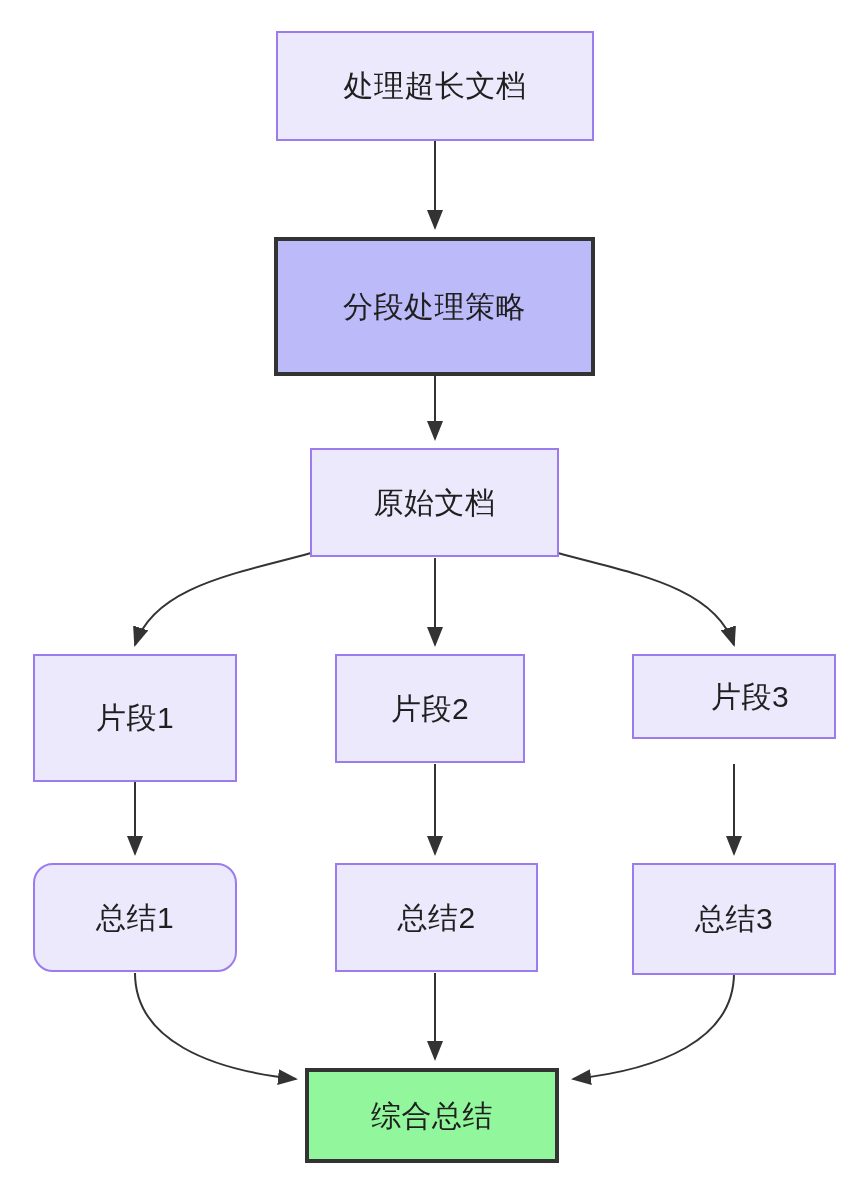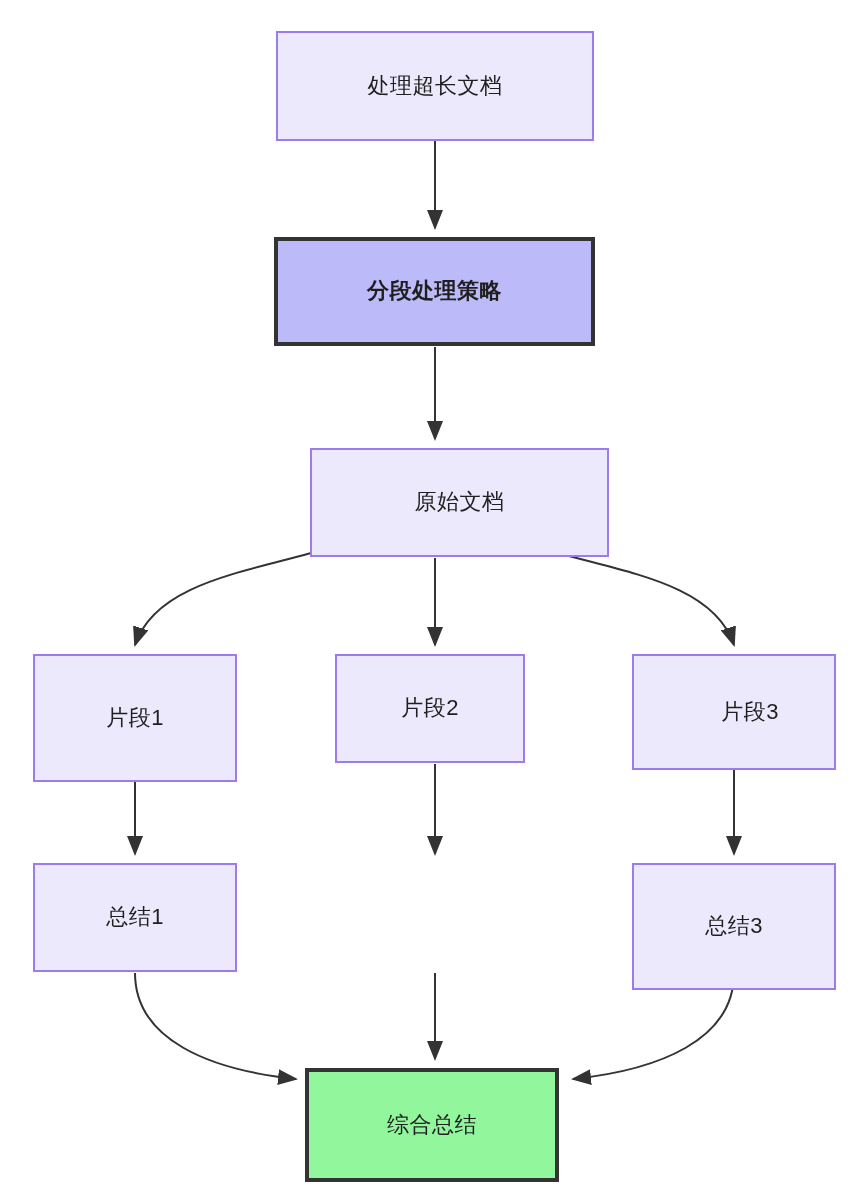--- a/index.html
+++ b/index.html
@@ -31,50 +31,50 @@
   }
   .node {
     position: absolute;
     box-sizing: border-box;
     display: flex;
     align-items: center;
     justify-content: center;
     text-align: center;
   }
   .node-label {
-    font-size: 22px;
+    font-size: 30px;
     line-height: 1.2;
     color: #1f1f1f;
     letter-spacing: 0.5px;
     white-space: nowrap;
   }
   .node.plain {
     background: #ECE9FD;
     border: 2px solid #9B7BEE;
   }
   .node.strategy {
     background: #BCBAF8;
     border: 4px solid #333333;
   }
   .node.final {
     background: #92F79C;
     border: 4px solid #333333;
   }
 
   
   .n-doc      { left: 276px; top: 31px;   width: 318px; height: 110px; }
-  .n-strategy { left: 274px; top: 237px;  width: 321px; height: 109px; font-weight: bold; }
-  .n-source   { left: 310px; top: 448px;  width: 299px; height: 109px; }
+  .n-strategy { left: 274px; top: 237px;  width: 321px; height: 139px; }
+  .n-source   { left: 310px; top: 448px;  width: 249px; height: 109px; }
   .n-frag1    { left: 33px;  top: 654px;  width: 204px; height: 128px; }
   .n-frag2    { left: 335px; top: 654px;  width: 190px; height: 109px; }
-  .n-frag3    { left: 632px; top: 654px;  width: 204px; height: 116px; padding-left: 32px; }
-  .n-sum1     { left: 33px;  top: 863px;  width: 204px; height: 109px; }
+  .n-frag3    { left: 632px; top: 654px;  width: 204px; height: 85px; padding-left: 32px; }
+  .n-sum1     { left: 33px;  top: 863px;  width: 204px; height: 109px; border-radius: 20px; }
   .n-sum2     { left: 335px; top: 863px;  width: 203px; height: 109px; }
-  .n-sum3     { left: 632px; top: 863px;  width: 204px; height: 127px; }
-  .n-final    { left: 305px; top: 1068px; width: 254px; height: 114px; }
+  .n-sum3     { left: 632px; top: 863px;  width: 204px; height: 112px; }
+  .n-final    { left: 305px; top: 1068px; width: 254px; height: 95px; }
 </style>
 </head>
 <body>
 
 <div id="diagram-canvas">
 
   <svg id="edge-layer" viewBox="0 0 852 1196" width="852" height="1196" xmlns="http://www.w3.org/2000/svg">
     <defs>
       <marker id="arrowhead" markerWidth="10" markerHeight="8" refX="9" refY="4" orient="auto" markerUnits="strokeWidth">
         <path d="M0,0 L10,4 L0,8 z" fill="#333333"></path>
@@ -125,20 +125,23 @@
   </div>
 
   <div class="node plain n-frag3">
     <span class="node-label">片段3</span>
   </div>
 
   <div class="node plain n-sum1">
     <span class="node-label">总结1</span>
   </div>
 
+  <div class="node plain n-sum2">
+    <span class="node-label">总结2</span>
+  </div>
 
   <div class="node plain n-sum3">
     <span class="node-label">总结3</span>
   </div>
 
   <div class="node final n-final">
     <span class="node-label">综合总结</span>
   </div>
 
 </div>

